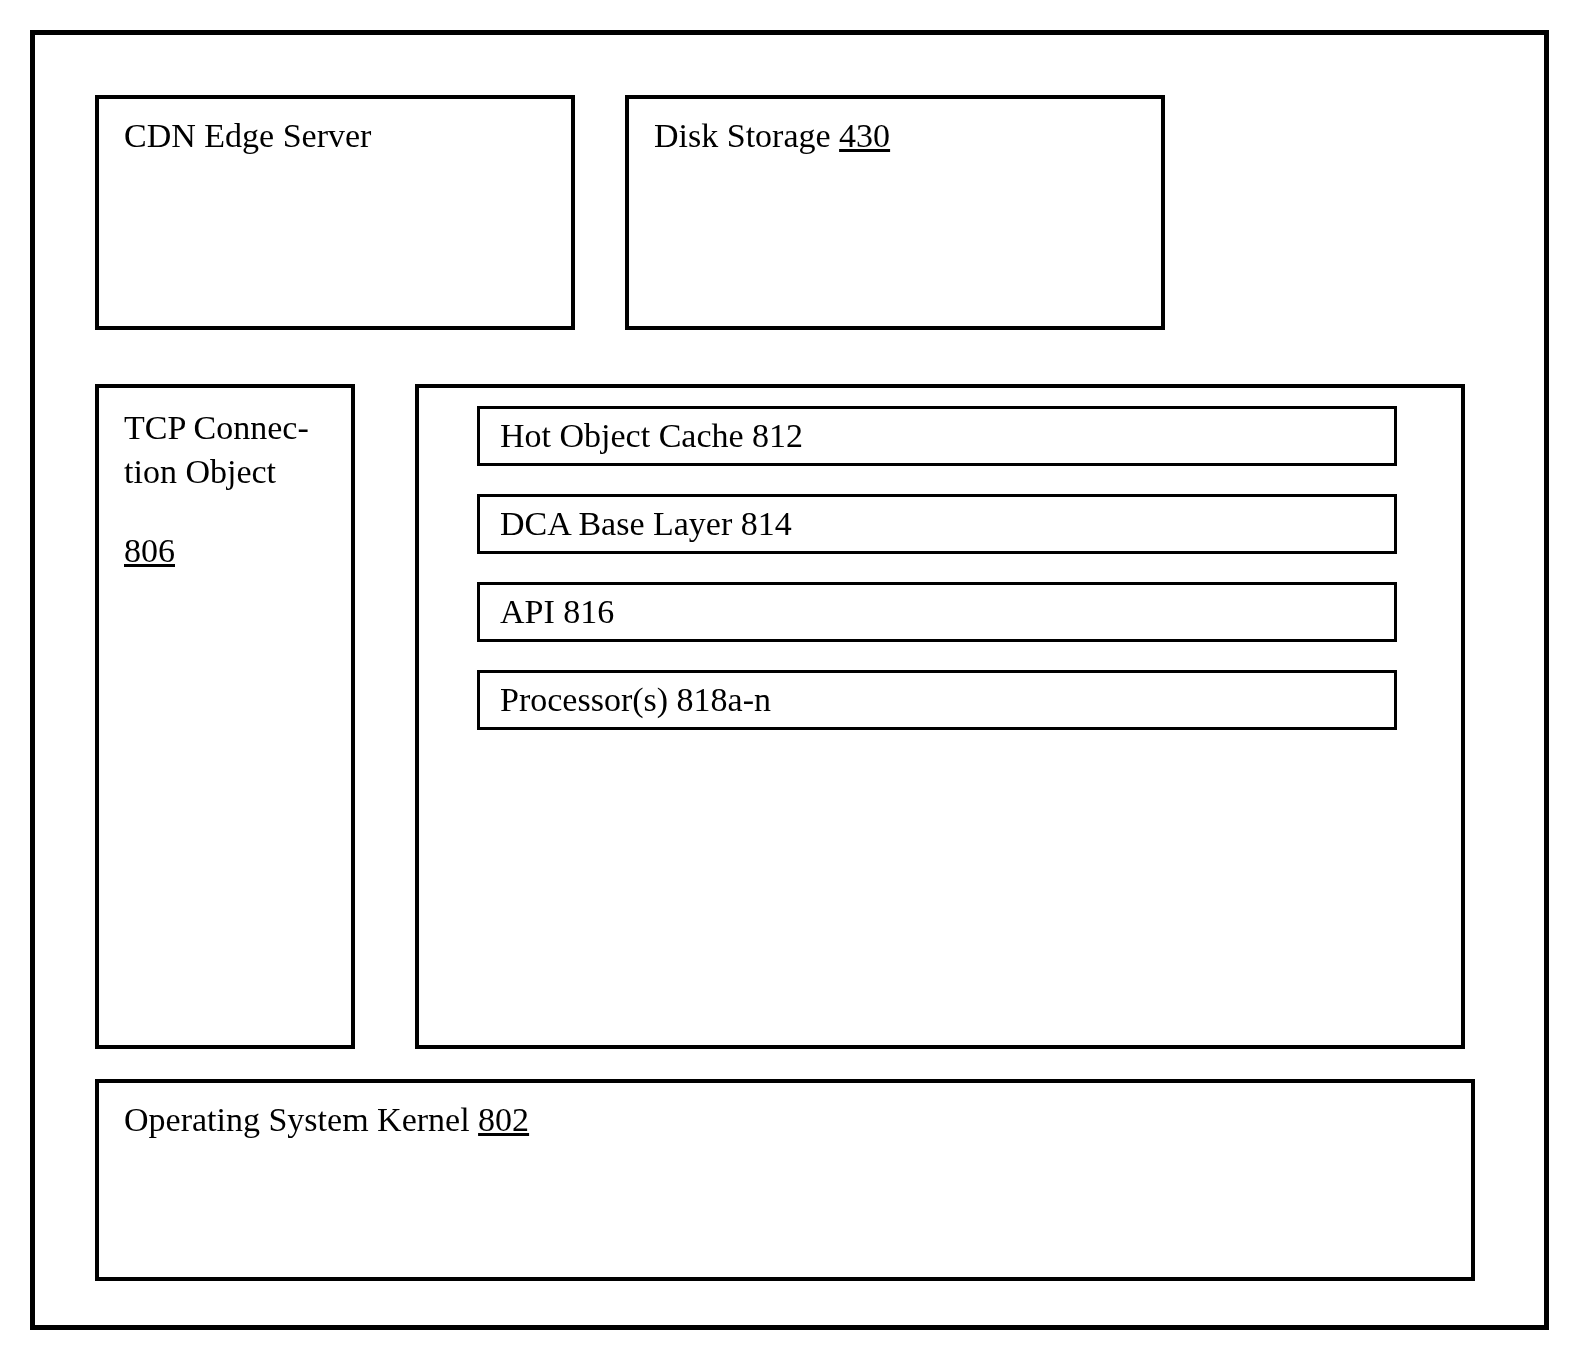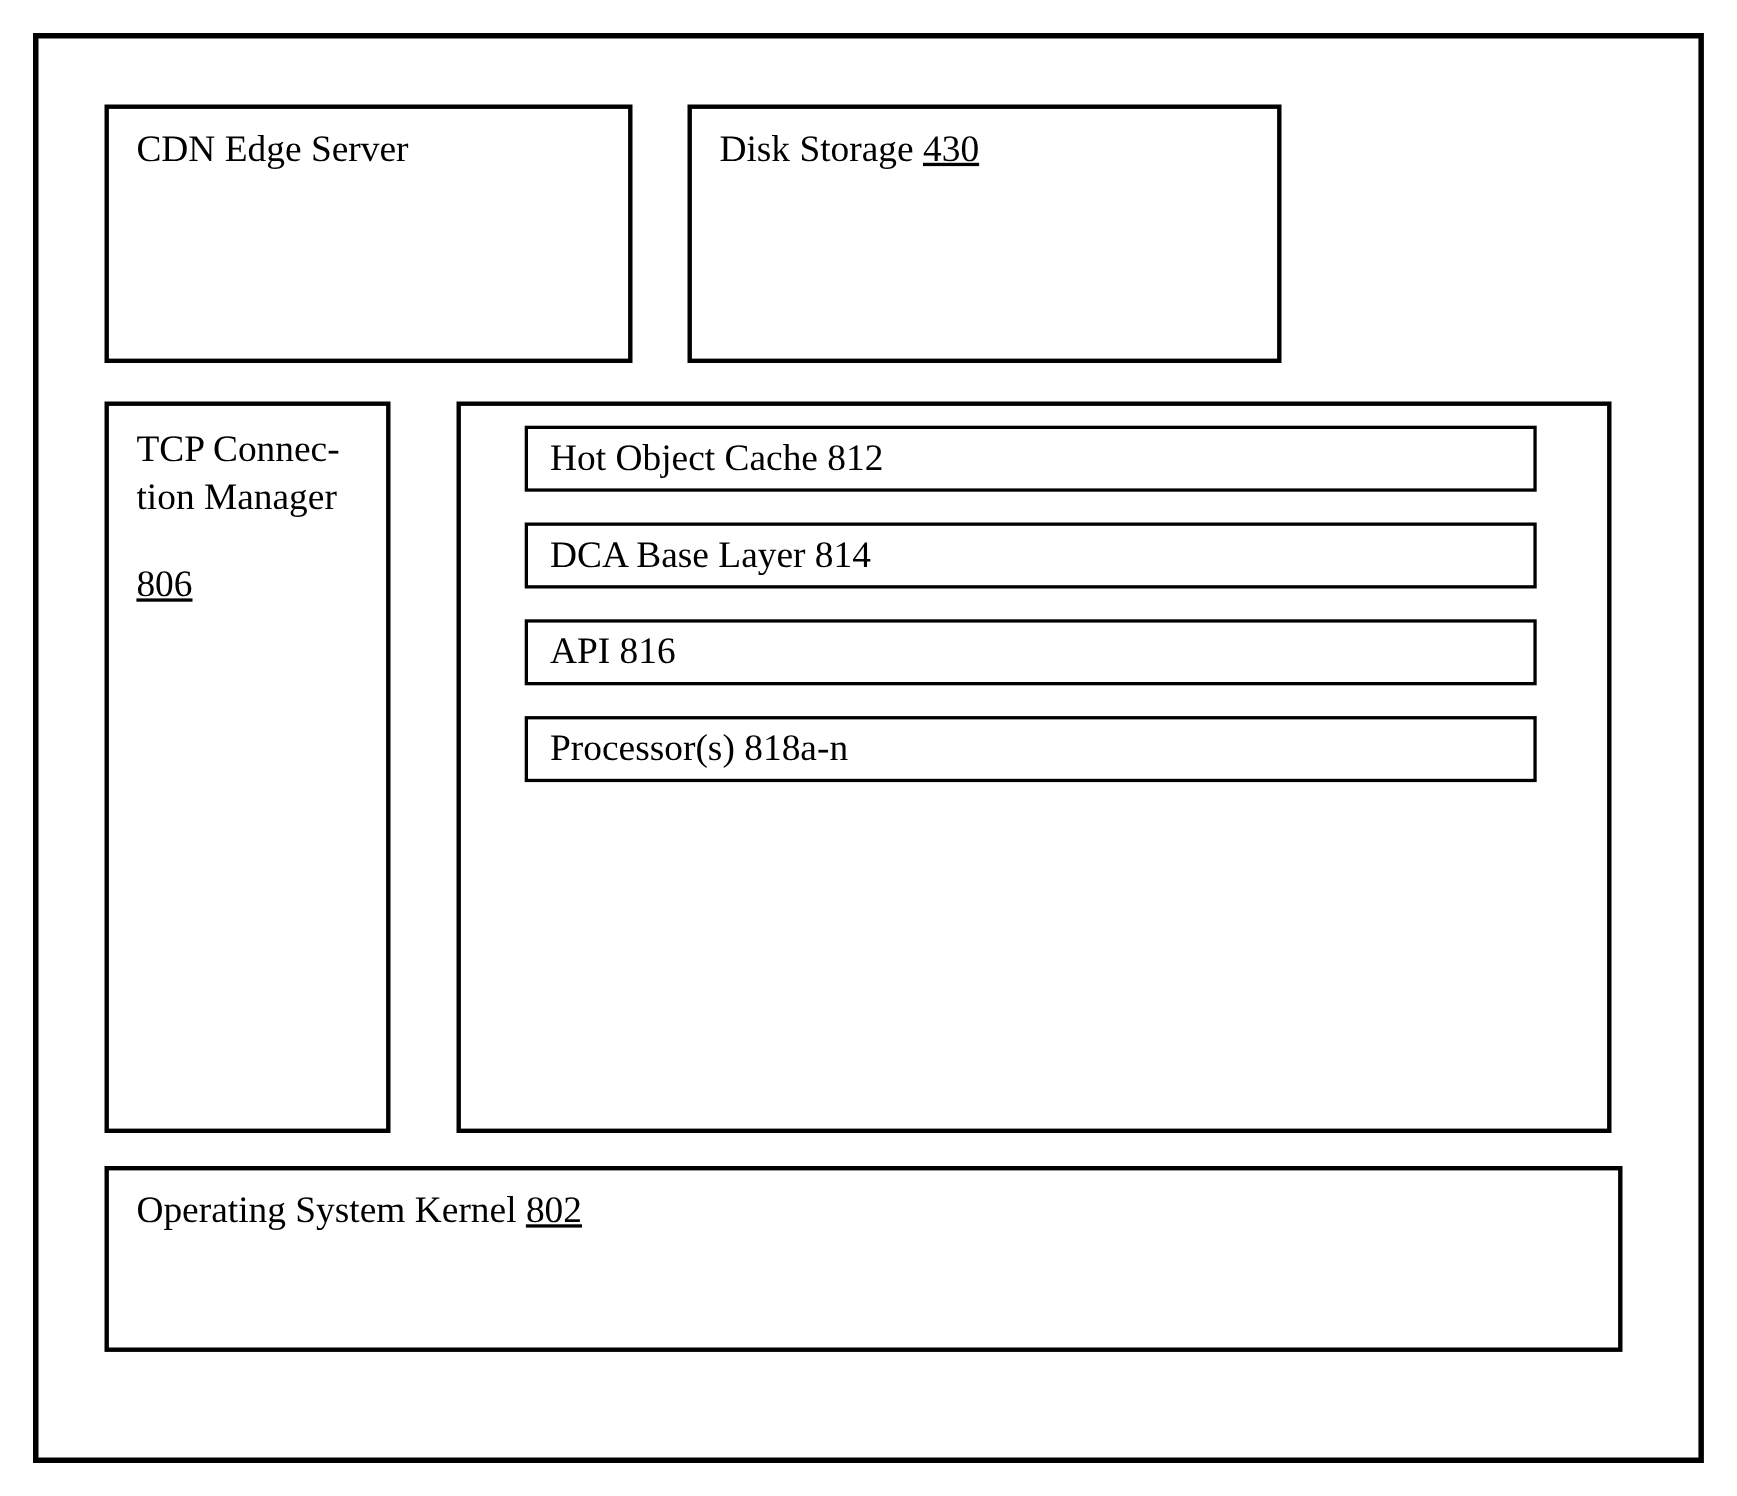--- a/index.html
+++ b/index.html
@@ -17,21 +17,21 @@
     .outer-container {
       border: 5px solid #000;
       padding: 60px 60px 50px 60px;
       width: 1519px;
       height: 1300px;
       position: relative;
     }
     .row {
       display: flex;
       gap: 50px;
-      margin-bottom: 35px;
+      margin-bottom: 54px;
     }
     .box {
       border: 4px solid #000;
       padding: 18px 25px;
     }
     .cdn-box {
       width: 480px;
       height: 235px;
     }
     .cdn-title {
@@ -64,21 +64,21 @@
     }
     .inner-box {
       border: 3px solid #000;
       padding: 8px 20px;
       margin-bottom: 28px;
       margin-left: 18px;
       width: 920px;
     }
     .os-box {
       width: 1380px;
-      height: 169px;
+      height: 202px;
     }
     .underline {
       text-decoration: underline;
     }
   </style>
 </head>
 <body>
 
 <div class="outer-container">
 
@@ -86,21 +86,21 @@
     <div class="box cdn-box">
       <div class="cdn-title">CDN Edge Server</div>
     </div>
     <div class="box disk-box">
       <span>Disk Storage </span><span class="underline">430</span>
     </div>
   </div>
 
   <div class="middle-row">
     <div class="box tcp-box">
-      <div class="tcp-label">TCP Connec-tion Manager</div>
+      <div class="tcp-label">TCP Connec-tion Object</div>
       <div class="underline">806</div>
     </div>
     <div class="box fsc-box">
       <div class="inner-box">
         <span>Hot Object Cache  812</span>
       </div>
       <div class="inner-box">
         <span>DCA Base Layer 814</span>
       </div>
       <div class="inner-box">

